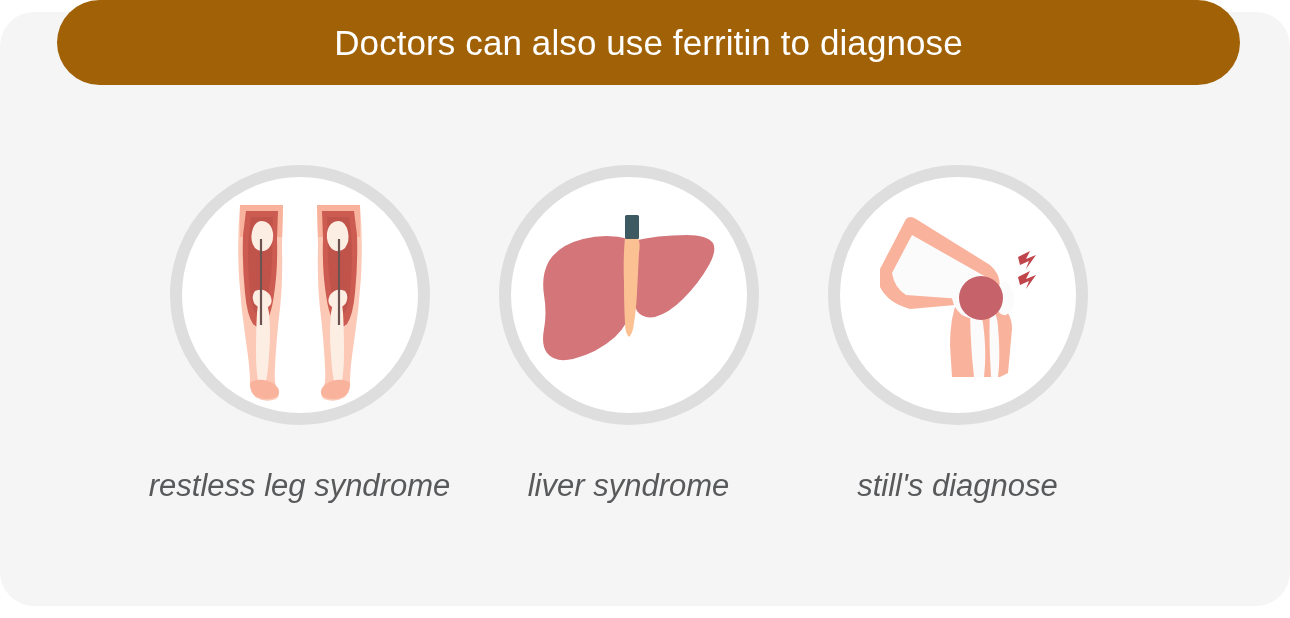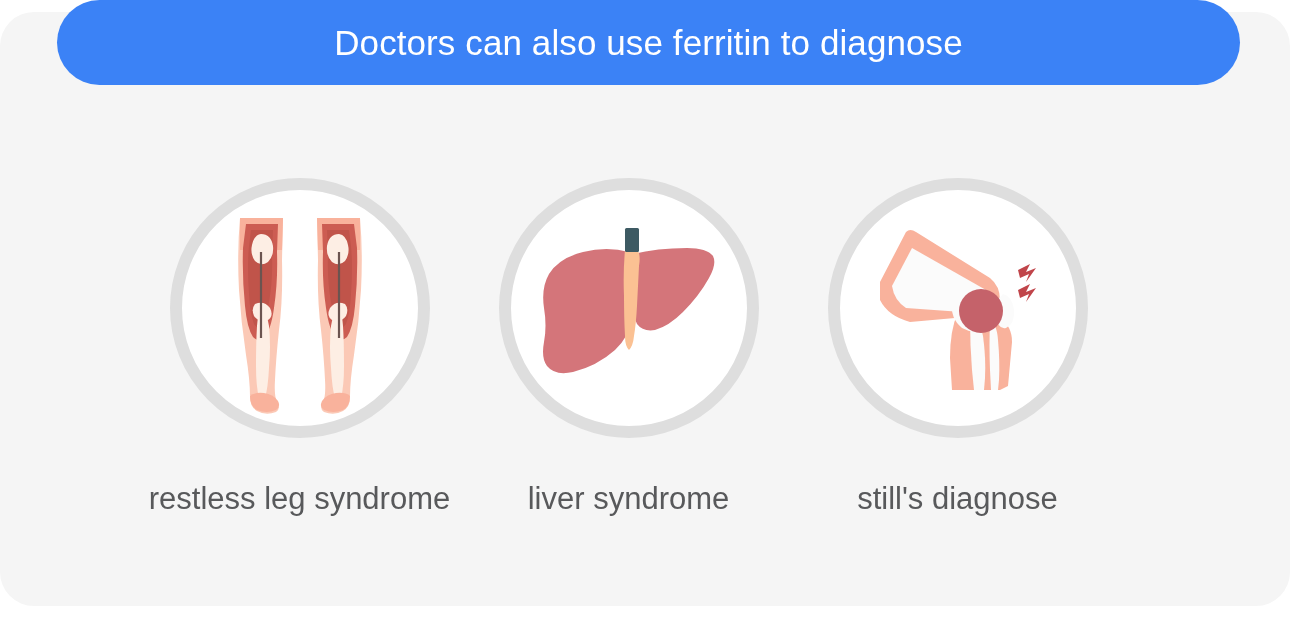--- a/index.html
+++ b/index.html
@@ -32,44 +32,45 @@
     box-sizing: border-box;
   }
 
   
   .banner {
     position: absolute;
     left: 57px;
     top: 0px;
     width: 1183px;
     height: 85px;
-    background: #3b82f6;
+    background: #a16207;
     border-radius: 44px;
     display: flex;
     align-items: center;
     justify-content: center;
     z-index: 5;
   }
   .banner-title {
     color: #ffffff;
     font-size: 35px;
     font-weight: 400;
     letter-spacing: 0.1px;
     line-height: 1;
     white-space: nowrap;
   }
 
   
   .items {
     position: absolute;
     left: 0;
-    top: 178px;
+    top: 165px;
     width: 1122px;
     display: flex;
     justify-content: flex-start;
+    font-style: italic;
   }
   .item {
     width: 340px;
     display: flex;
     flex-direction: column;
     align-items: center;
   }
   .item:nth-child(1) { margin-left: 135px; }
 
   .circle {

